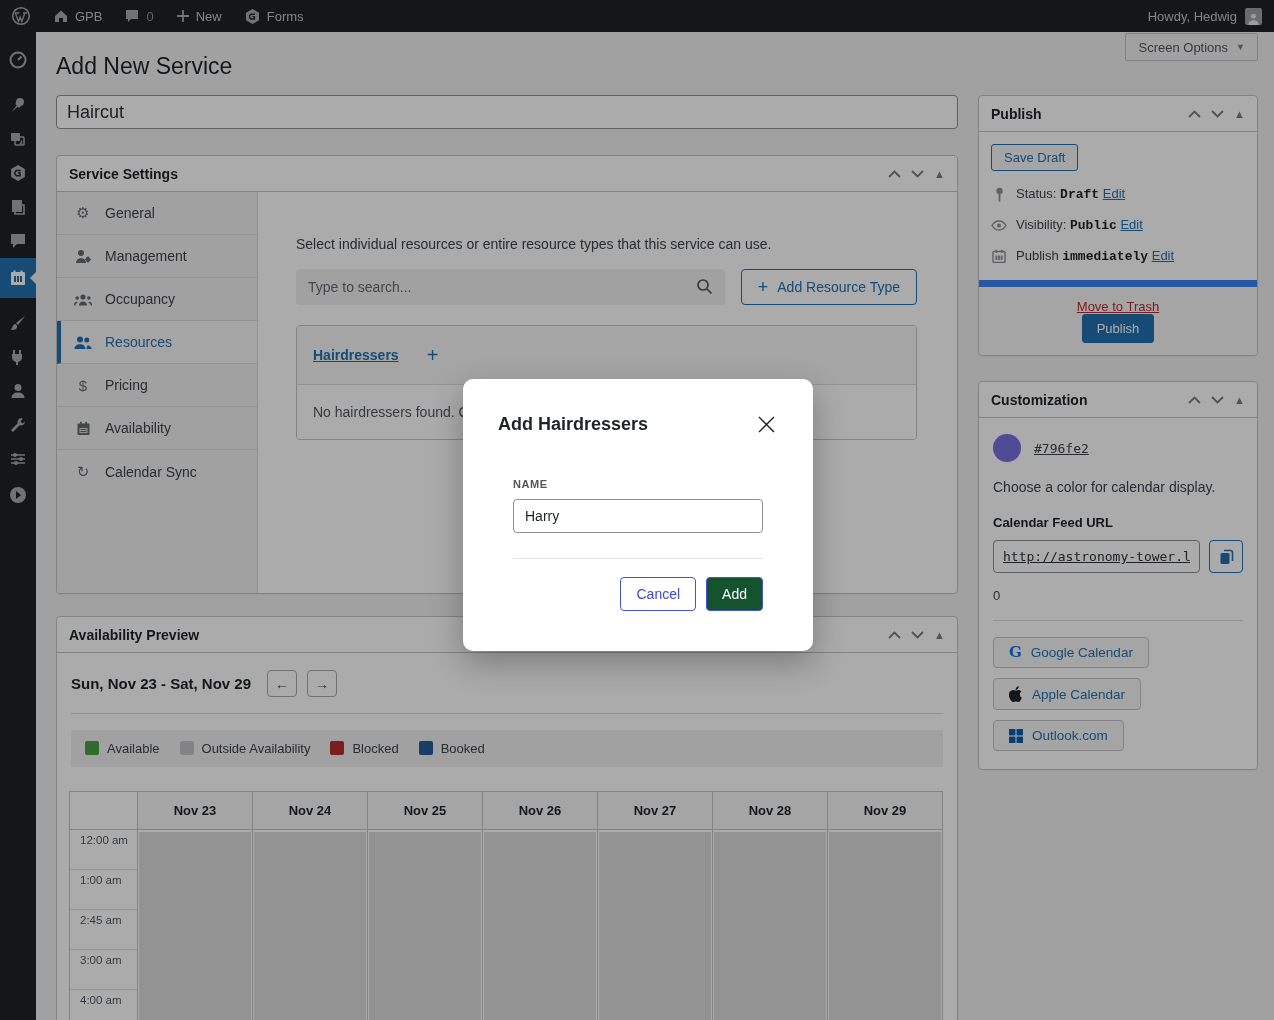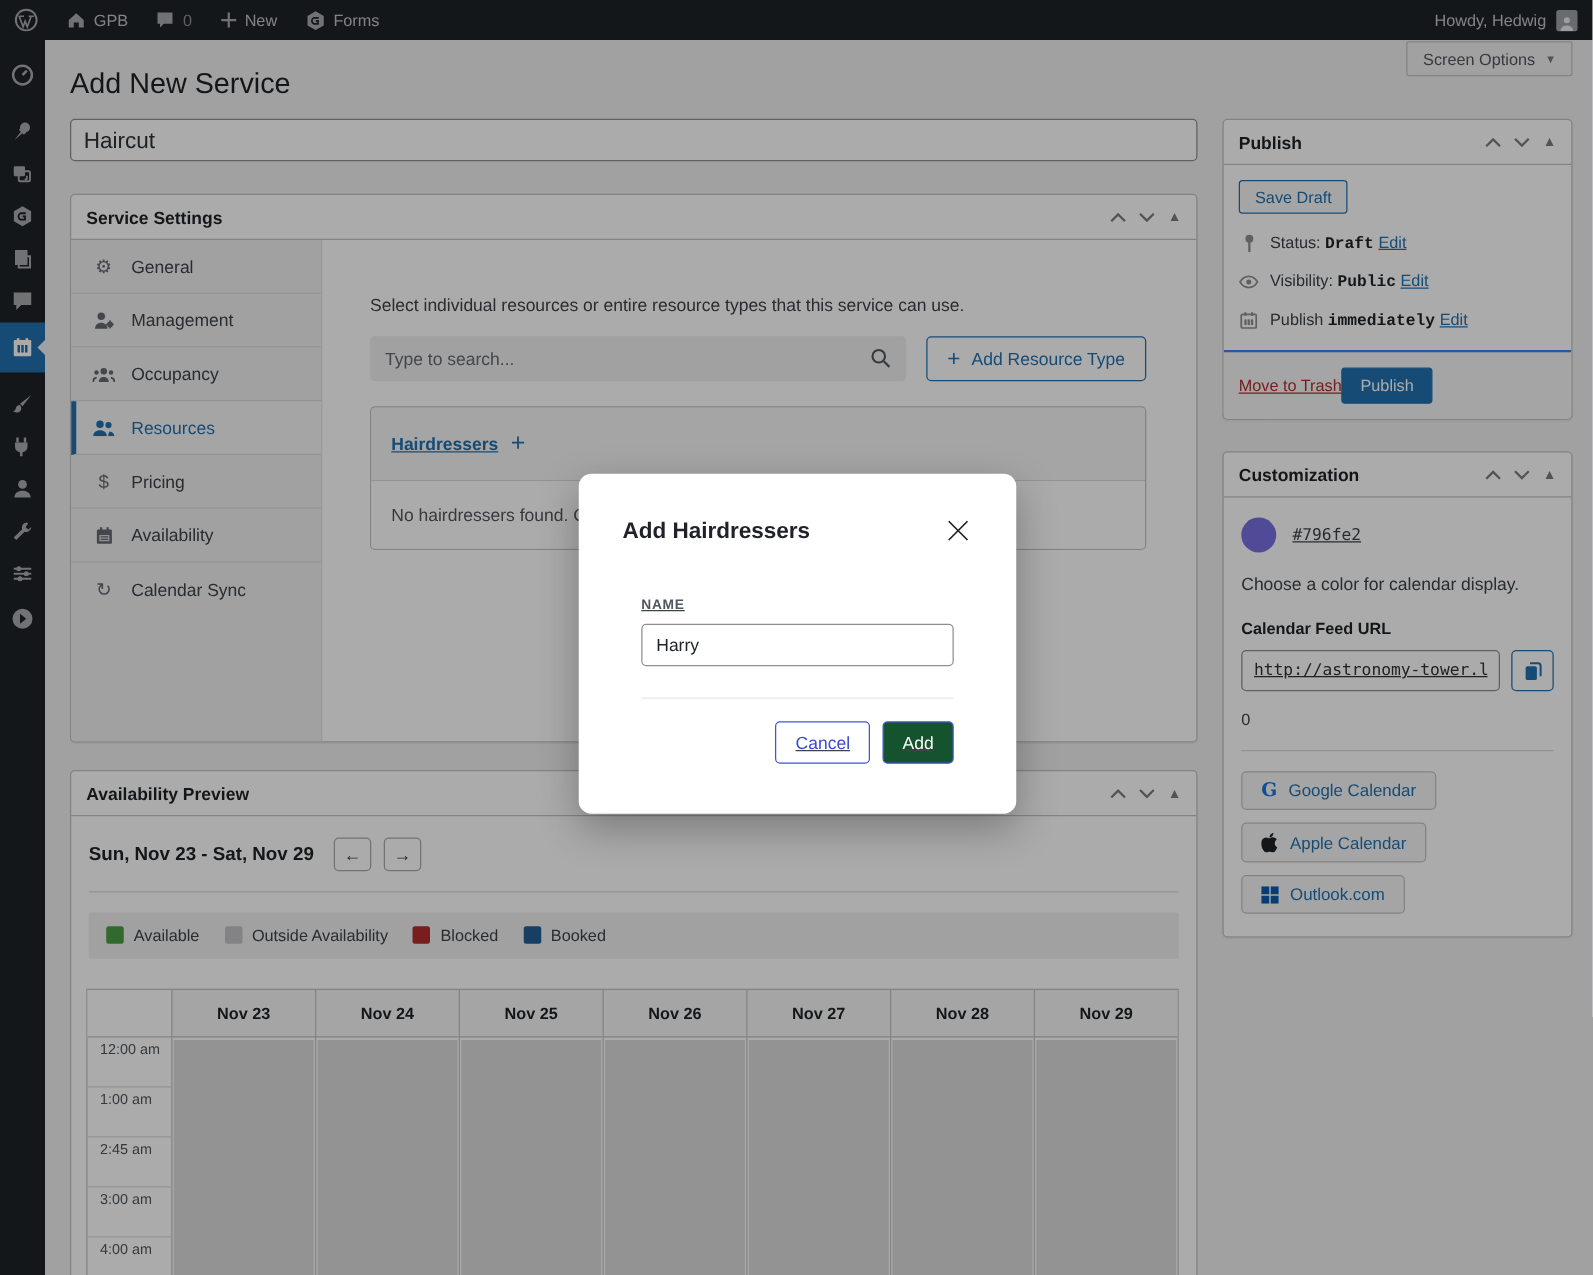--- a/index.html
+++ b/index.html
@@ -51,21 +51,21 @@
   .ss-content { flex:1; padding:44px 40px 0 38px; }
   .ss-desc { font-size:14px; color:#3c434a; }
   .search-row { display:flex; gap:16px; margin-top:17px; }
   .search-wrap { flex:1; position:relative; }
   .search-wrap input { width:100%; height:36px; background:#f0f0f1; border:none; border-radius:4px; padding:0 40px 0 12px; font-size:14px; color:#2c3338; font-family:inherit; }
   .search-wrap input::placeholder { color:#646970; }
   .search-wrap .mag { position:absolute; right:12px; top:9px; color:#50575e; }
   .btn-outline-blue { background:transparent; border:1px solid #2271b1; color:#2271b1; border-radius:4px; font-size:14px; padding:0 16px; height:36px; display:inline-flex; align-items:center; gap:9px; cursor:pointer; font-family:inherit; white-space:nowrap; }
   .plus { font-size:18px; font-weight:400; line-height:1; }
   .resource-box { margin-top:20px; border:1px solid #c3c4c7; border-radius:4px; overflow:hidden; }
-  .resource-box-header { padding:19px 16px; background:#f6f7f7; display:flex; align-items:center; gap:10px; border-bottom:1px solid #dcdcde; }
+  .resource-box-header { padding:19px 16px; background:#f6f7f7; display:flex; align-items:center; gap:28px; border-bottom:1px solid #dcdcde; }
   .resource-title { color:#2271b1; font-weight:700; font-size:14px; text-decoration:underline; cursor:pointer; }
   .resource-add { color:#2271b1; font-size:20px; cursor:pointer; line-height:1; }
   .resource-empty { padding:19px 16px; font-size:14px; color:#50575e; background:#fff; }
 
   
   .week-row { display:flex; align-items:center; gap:10px; padding:17px 14px 16px; }
   .week-label { font-size:15px; font-weight:600; color:#1d2327; margin-right:6px; }
   .nav-arrow { width:30px; height:27px; border:1px solid #a7aaad; border-radius:4px; background:transparent; display:flex; align-items:center; justify-content:center; font-size:14px; color:#3c434a; cursor:pointer; }
   .ap-divider { border:none; border-top:1px solid #dcdcde; margin:0 14px; }
   .legend-bar { margin:16px 14px 0; background:#f0f0f1; padding:11px 14px; display:flex; align-items:center; gap:20px; border-radius:2px; }
@@ -83,21 +83,21 @@
   .cal-day-col { border-left:1px solid #c3c4c7; padding:2px 1px 0; }
   .day-block { background:#dcdcdc; height:198px; }
 
   
   .pub-body { padding:12px 12px 16px; }
   .btn-secondary { background:#f6f7f7; border:1px solid #2271b1; color:#2271b1; border-radius:3px; padding:5px 12px; font-size:13px; cursor:pointer; font-family:inherit; }
   .misc-row { display:flex; align-items:center; gap:9px; margin-top:15px; font-size:13px; color:#3c434a; }
   .misc-row .mi { color:#8c8f94; width:16px; display:flex; justify-content:center; }
   .misc-row b { color:#1d2327;font-family:Liberation Mono, monospace; }
   a.edit-link { color:#2271b1; text-decoration:underline; cursor:pointer; }
-  .pub-footer { background:#f6f7f7; border-top:2px solid #3b82f6; padding:12px; display:flex; align-items:center; border-radius:0 0 4px 4px; }
+  .pub-footer { background:#f6f7f7; border-top:7px solid #3b82f6; padding:12px; display:flex; align-items:center; justify-content:space-between; border-radius:0 0 4px 4px;flex-direction:column; }
   a.trash-link { color:#b32d2e; text-decoration:underline; cursor:pointer; font-size:13px; }
   .btn-primary { background:#2271b1; border:1px solid #2271b1; color:#fff; border-radius:3px; padding:6px 14px; font-size:13px; cursor:pointer; font-family:inherit; }
 
   .cust-body { padding:16px 14px 18px; }
   .swatch-row { display:flex; align-items:center; gap:13px; }
   .color-swatch { width:28px; height:28px; border-radius:50%; background:#796fe2; cursor:pointer; }
   .mono { font-family:"DejaVu Sans Mono","Liberation Mono",monospace;text-decoration:underline; }
   .cust-desc { margin-top:17px; font-size:14px; color:#3c434a; }
   .cust-label { margin-top:20px; font-size:13px; font-weight:700; color:#1d2327; }
   .feed-row { margin-top:10px; display:flex; gap:9px; }
@@ -108,21 +108,21 @@
   .calbtn { display:inline-flex; align-items:center; gap:9px; background:#f6f7f7; border:1px solid #c3c4c7; border-radius:4px; padding:7px 15px; font-size:13.5px; color:#2271b1; cursor:pointer; margin-top:10px; font-family:inherit; }
   .g-icon { font-weight:700; font-size:15px; color:#1a73e8; font-family:"DejaVu Serif",serif; line-height:1; }
   .calbtn svg { display:block; }
 
   
   #modal-overlay { position:absolute; inset:0; background:rgba(0,0,0,.33); z-index:50; }
   #modal { position:absolute; left:463px; top:379px; width:350px; background:#fff; border-radius:10px; box-shadow:0 12px 32px rgba(0,0,0,.28); z-index:60; padding:34px 35px 40px; }
   .modal-title-row { display:flex; align-items:center; justify-content:space-between; }
   .modal-title { font-size:18px; font-weight:700; color:#1f2329; }
   .modal-close { cursor:pointer; color:#1d2327; display:flex; padding:2px; }
-  .modal-inner { padding:0 15px;text-decoration:underline; }
+  .modal-inner { padding:0 15px; }
   .modal-label { margin-top:42px; font-size:11px; font-weight:600; letter-spacing:.6px; color:#50575e; }
   .modal-inner input { margin-top:9px; width:100%; height:34px; border:1px solid #8c8f94; border-radius:4px; padding:0 11px; font-size:14px; color:#1d2327; font-family:inherit; }
   .modal-divider { border:none; border-top:1px solid #e5e7eb; margin-top:25px; }
   .modal-footer { margin-top:18px; display:flex; justify-content:flex-end; gap:10px; }
   .btn-modal-cancel { background:#fff; border:1px solid #4353d8; color:#3a4ad1; border-radius:4px; padding:8px 15px; font-size:14px; cursor:pointer; font-family:inherit; }
   .btn-modal-add { background:#14532d; border:1px solid #4353d8; color:#fff; border-radius:4px; padding:8px 15px; font-size:14px; cursor:pointer; font-family:inherit; }
 </style>
 </head>
 <body>
 

